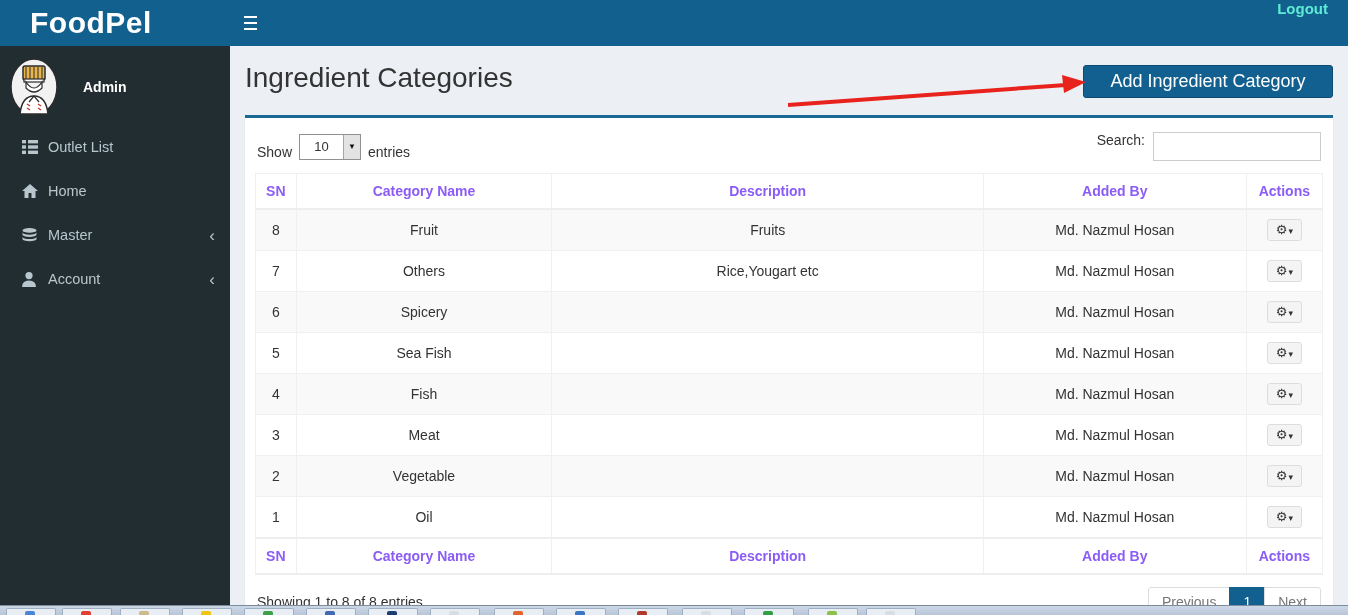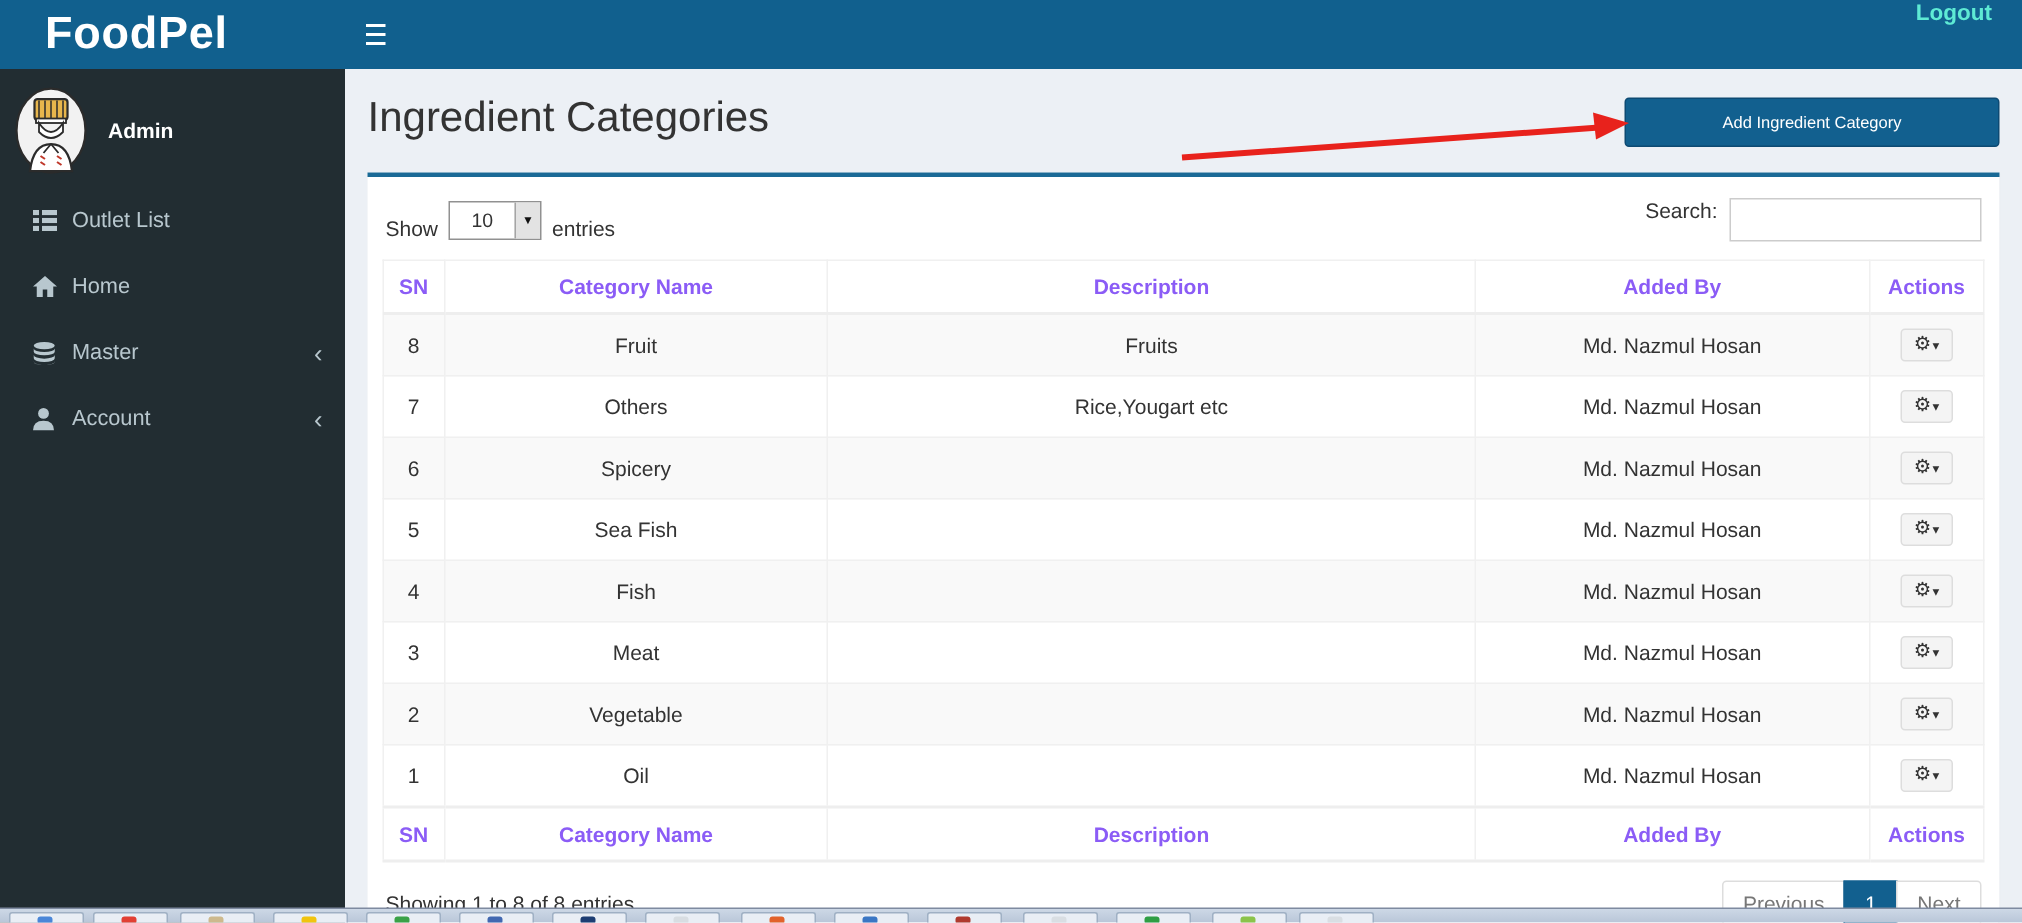--- a/index.html
+++ b/index.html
@@ -11,34 +11,34 @@
 
   
   .navbar { position:absolute; top:0; left:0; right:0; height:46px; background:#11608e; display:flex; align-items:flex-start; z-index:5; }
   .logo { width:230px; height:46px; display:flex; align-items:center; padding-left:30px; color:#fff; font-size:30px; font-weight:bold; letter-spacing:.5px; }
   .hamburger { width:40px; height:46px; display:flex; flex-direction:column; justify-content:center; align-items:flex-start; padding-left:14px; cursor:pointer; }
   .hamburger span { display:block; width:13px; height:2px; background:#fff; margin:2px 0; }
   .logout { margin-left:auto; padding-right:20px; color:#5eead4; font-size:15px; font-weight:600; cursor:pointer; }
 
   
   .sidebar { position:absolute; top:46px; left:0; bottom:0; width:230px; background:#222d32; z-index:4; }
-  .user-panel { display:flex; align-items:center; padding:12px 10px 10px 10px; height:79px; }
+  .user-panel { display:flex; align-items:center; padding:12px 10px 10px 10px; height:79px;gap:11px; }
   .avatar { width:48px; height:58px; flex:0 0 48px; }
   .user-name { margin-left:14px; color:#fff; font-weight:bold; font-size:14px; }
   .nav-header { background:#1a2226; color:#4b646f; font-size:11px; padding:11px 15px; }
   .nav-item { display:flex; align-items:center; height:44px; padding:0 15px 0 22px; color:#b8c7ce; font-size:14.5px; cursor:pointer; }
   .nav-item .nicon { width:26px; flex:0 0 26px; display:flex; align-items:center; }
   .nav-item svg { fill:#b8c7ce; }
   .nav-chevron { margin-left:auto; font-size:17px; line-height:1; color:#b8c7ce; }
 
   
   .content { position:absolute; top:46px; left:230px; right:0; bottom:0; }
   .content-header { position:relative; height:69px; padding:16px 15px 0 15px; }
   .page-title { font-size:28px; font-weight:300; color:#333; }
-  .add-btn { position:absolute; top:19px; right:15px; width:250px; height:33px; background:#12608f; border:1px solid #0d4a73; border-radius:3px; color:#fff; font-size:11px; font-family:inherit; cursor:pointer; }
+  .add-btn { position:absolute; top:19px; right:15px; width:250px; height:33px; background:#12608f; border:1px solid #0d4a73; border-radius:3px; color:#fff; font-size:18px; font-family:inherit; cursor:pointer; }
   .annotation-arrow { position:absolute; left:0; top:0; width:1100px; height:120px; pointer-events:none; z-index:6; }
 
   .box { margin:0 15px; background:#fff; border-top:3px solid #1a6a96; box-shadow:0 1px 1px rgba(0,0,0,.1); }
   .box-body { padding:10px; }
 
   .toolbar { display:flex; align-items:center; justify-content:space-between; padding:4px 2px 12px 2px; font-size:14px; }
   .length-ctl { display:flex; align-items:flex-end; }
   .dt-select { display:inline-flex; align-items:stretch; width:62px; height:26px; border:1px solid #919191; background:#fff; margin:0 7px; cursor:pointer; }
   .dt-select .val { flex:1; display:flex; align-items:center; justify-content:center; font-size:13px; }
   .dt-select .arrow-box { width:17px; background:#e3e3e3; border-left:1px solid #a5a5a5; display:flex; align-items:center; justify-content:center; font-size:8px; color:#111; }

